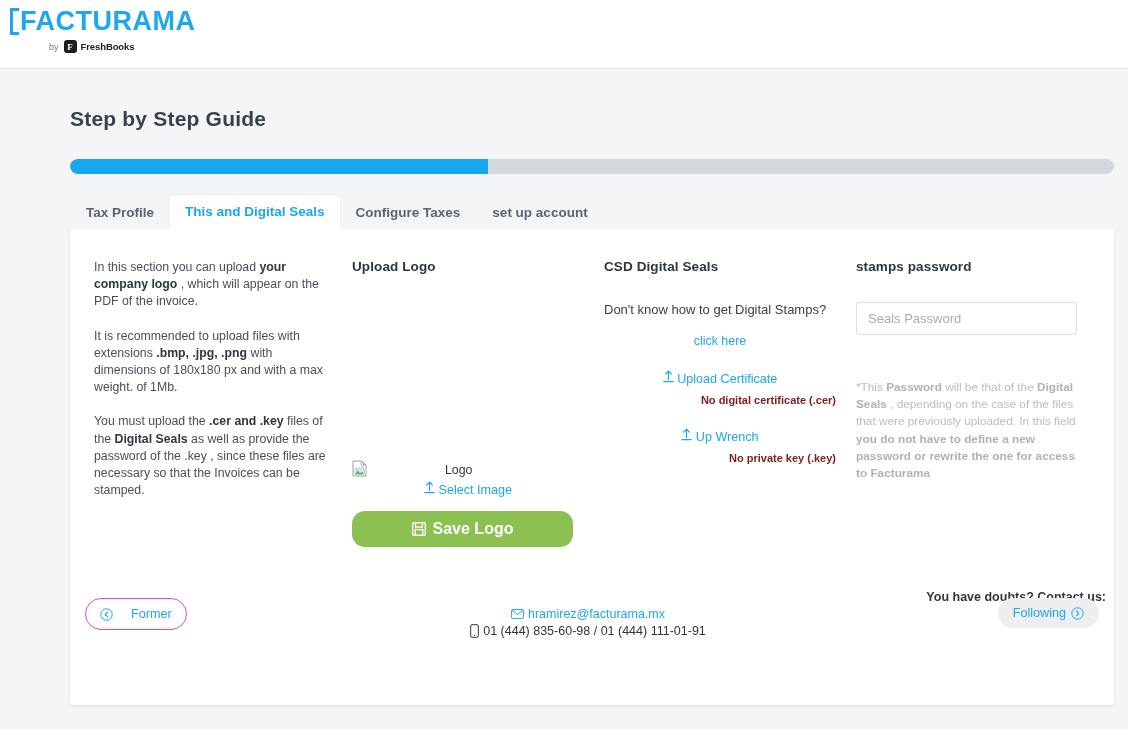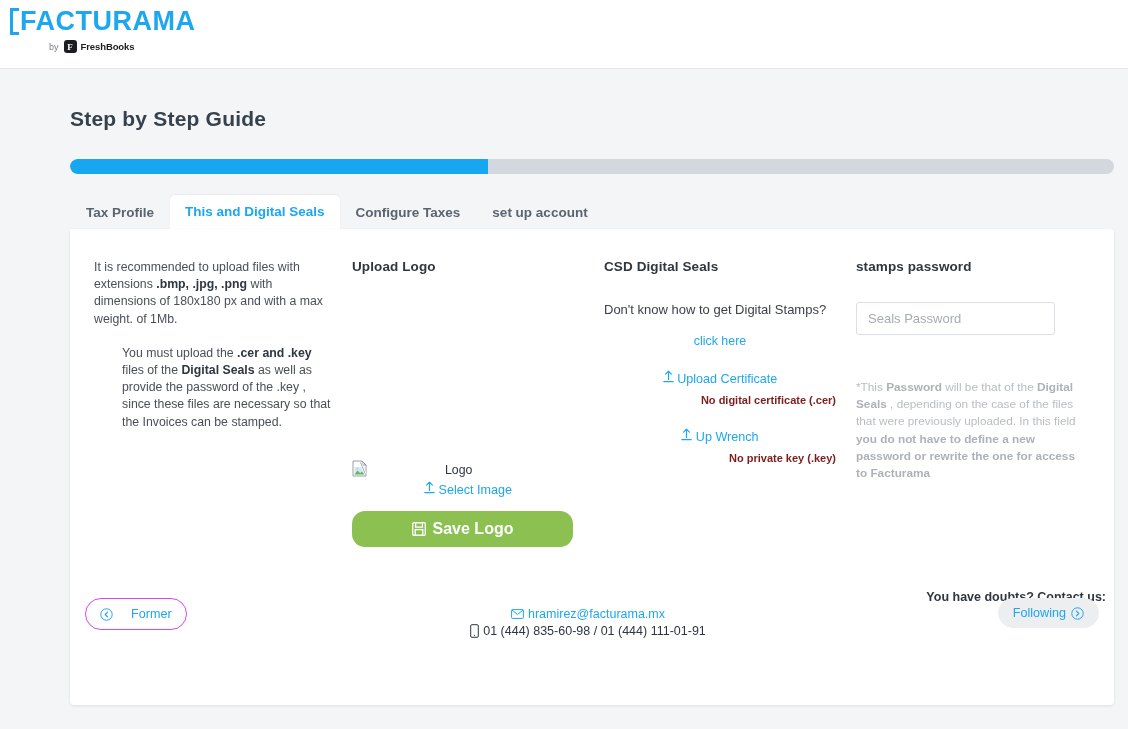--- a/index.html
+++ b/index.html
@@ -110,21 +110,21 @@
   .col-head {
     font-size: 13.5px; font-weight: bold; color: #2f3640;
     margin: 0 0 28px 0; letter-spacing: .1px;
   }
 
   
   .info-p {
     font-size: 12.3px; line-height: 17.2px;
     color: #4a4f57; margin: 0 0 17px 0;
   }
-  .info-p:last-child { margin-bottom: 0; margin-left: 28px; }
+  .info-p:last-child { margin-bottom: 0; }
   .info-p b { color: #2f3640; }
 
   
   .logo-preview {
     display: flex; align-items: flex-end;
     height: 175px;
   }
   .broken-img {
     width: 16px; height: 17px; position: relative; flex: none;
     margin-top: 2px;
@@ -160,21 +160,21 @@
     text-align: center; font-size: 12.6px; color: #1ca7ee;
     cursor: pointer; margin-bottom: 8px;
   }
   .seals-status {
     text-align: right; font-size: 11px; font-weight: bold;
     color: #7f1d1d; margin-bottom: 22px;
   }
 
   
   .pw-input {
-    width: 199px; height: 33px;
+    width: 221px; height: 33px;
     border: 1px solid #dcdfe3; border-radius: 3px;
     padding: 0 11px; font-size: 13px;
     color: #3b3f46; background: #fff;
     font-family: "Liberation Sans", sans-serif;
     outline: none;
   }
   .pw-input::placeholder { color: #a7acb3; }
   .pw-note {
     margin-top: 44px; width: 226px;
     font-size: 11.8px; line-height: 17.2px; color: #b9bdc3;
@@ -252,20 +252,21 @@
       <div class="tab">Tax Profile</div>
       <div class="tab active">This and Digital Seals</div>
       <div class="tab">Configure Taxes</div>
       <div class="tab">set up account</div>
     </div>
 
     <div class="card">
       <div class="cols">
 
         <div class="col col-info">
+          <p class="info-p"><span>In this section you can upload </span><b>your company logo</b><span> , which will appear on the PDF of the invoice.</span></p>
           <p class="info-p"><span>It is recommended to upload files with extensions </span><b>.bmp, .jpg, .png</b><span> with dimensions of 180x180 px and with a max weight. of 1Mb.</span></p>
           <p class="info-p"><span>You must upload the </span><b>.cer and .key</b><span> files of the </span><b>Digital Seals</b><span> as well as provide the password of the .key , since these files are necessary so that the Invoices can be stamped.</span></p>
         </div>
 
         <div class="col col-logo">
           <div class="col-head">Upload Logo</div>
 
           <div class="logo-preview">
             <span class="broken-img">
               <svg width="16" height="17" viewBox="0 0 16 17">

